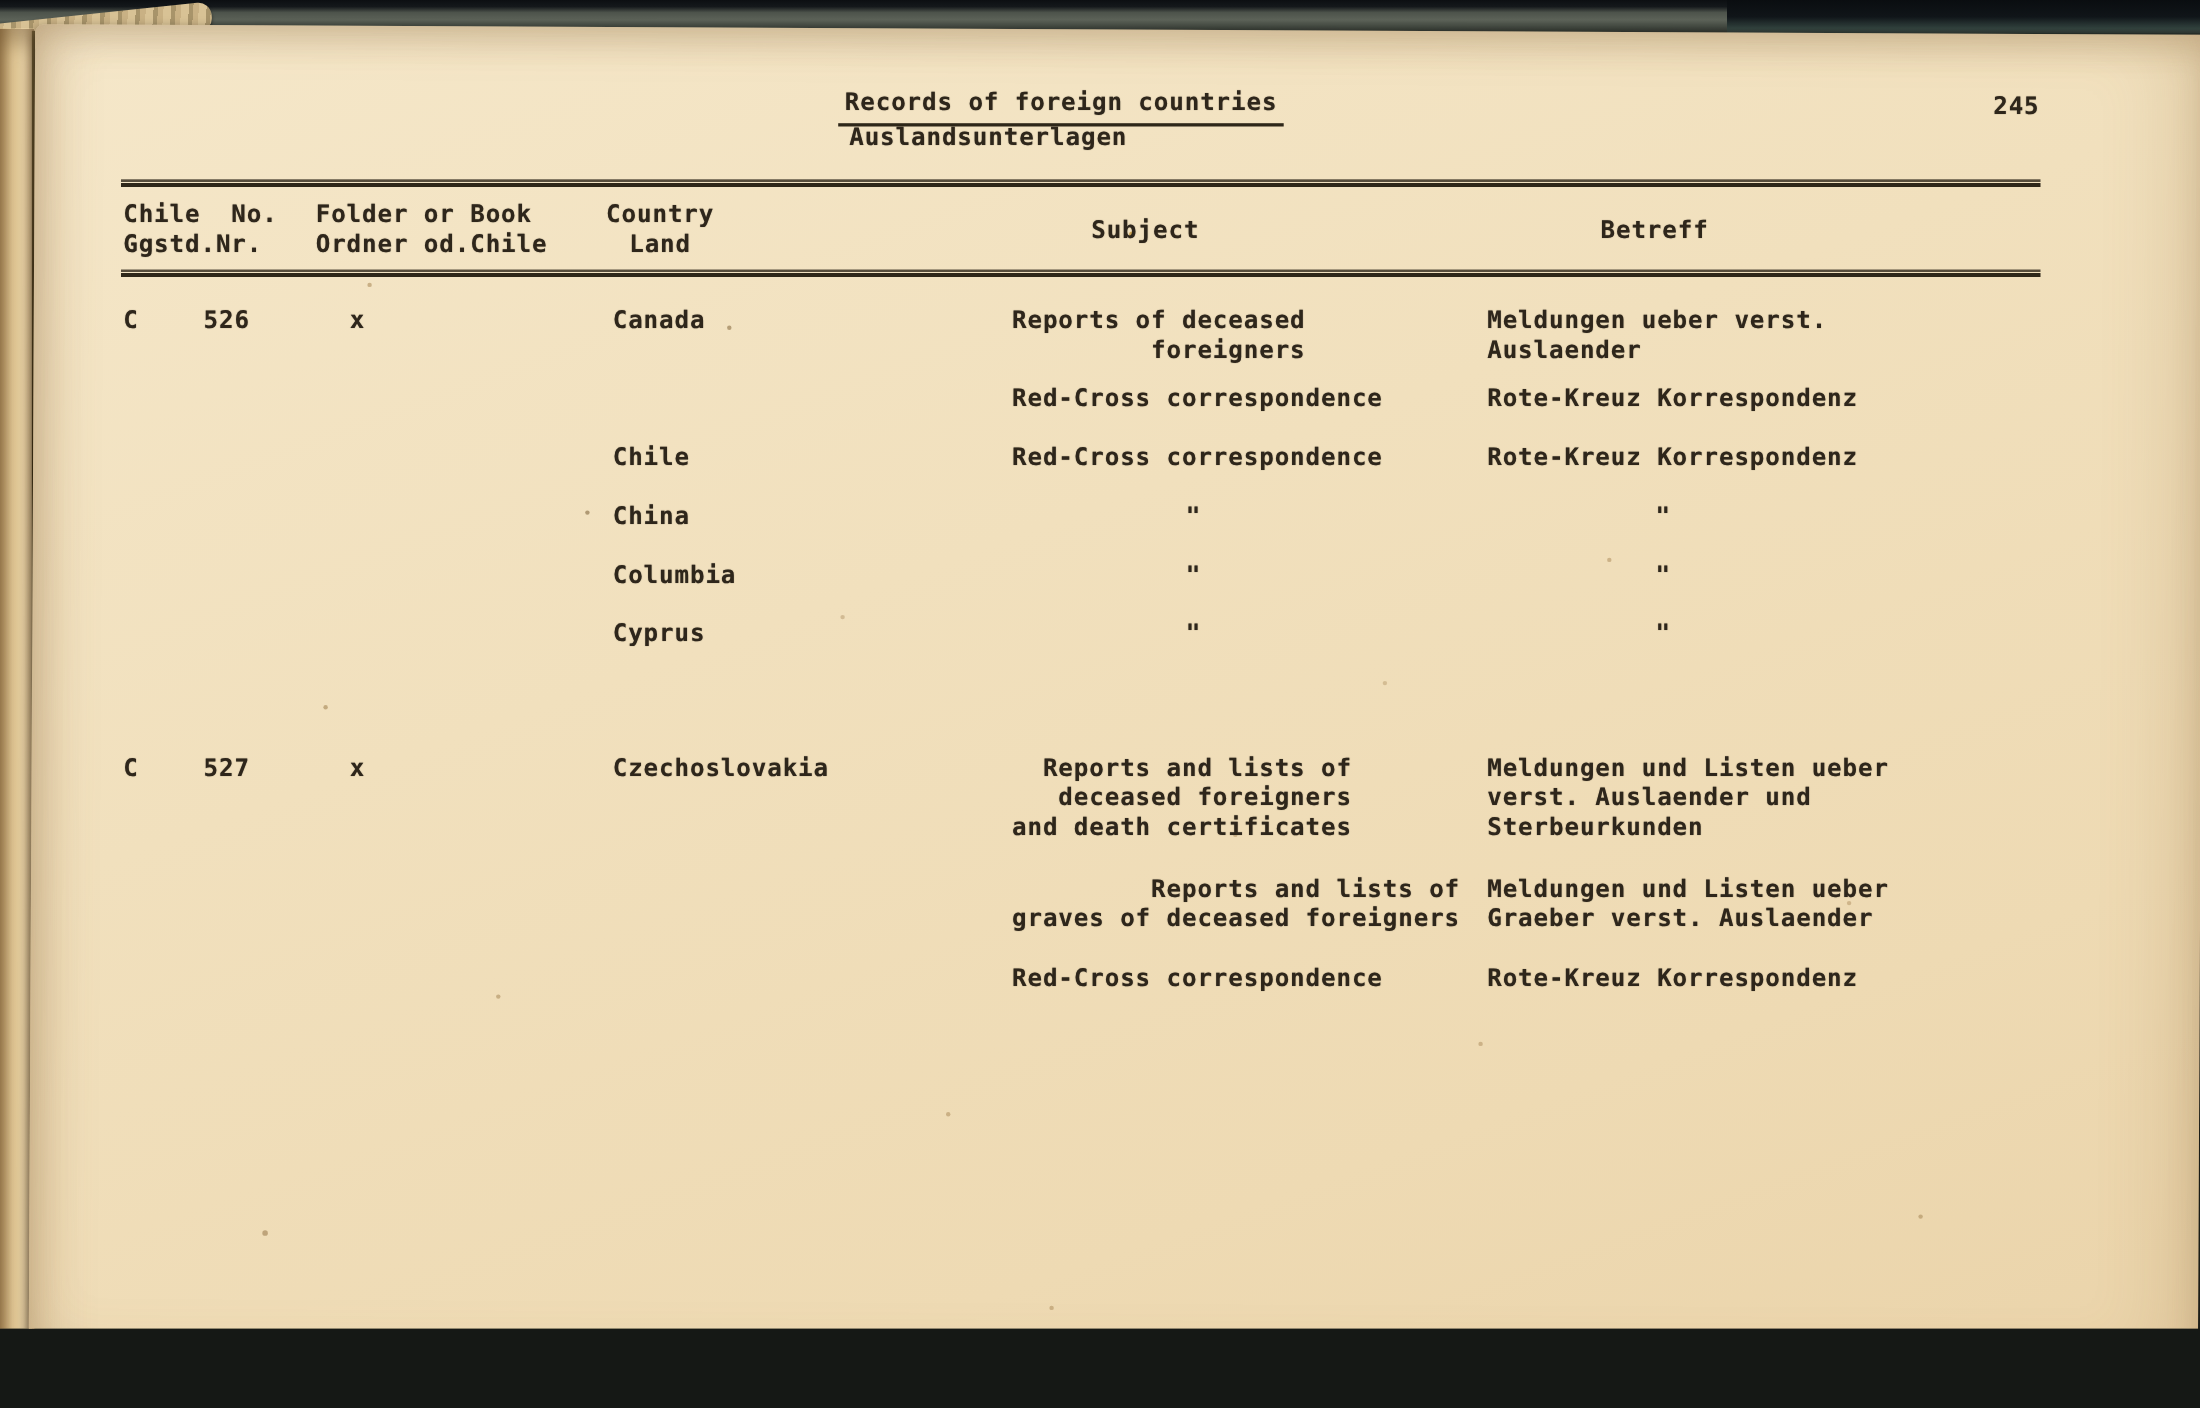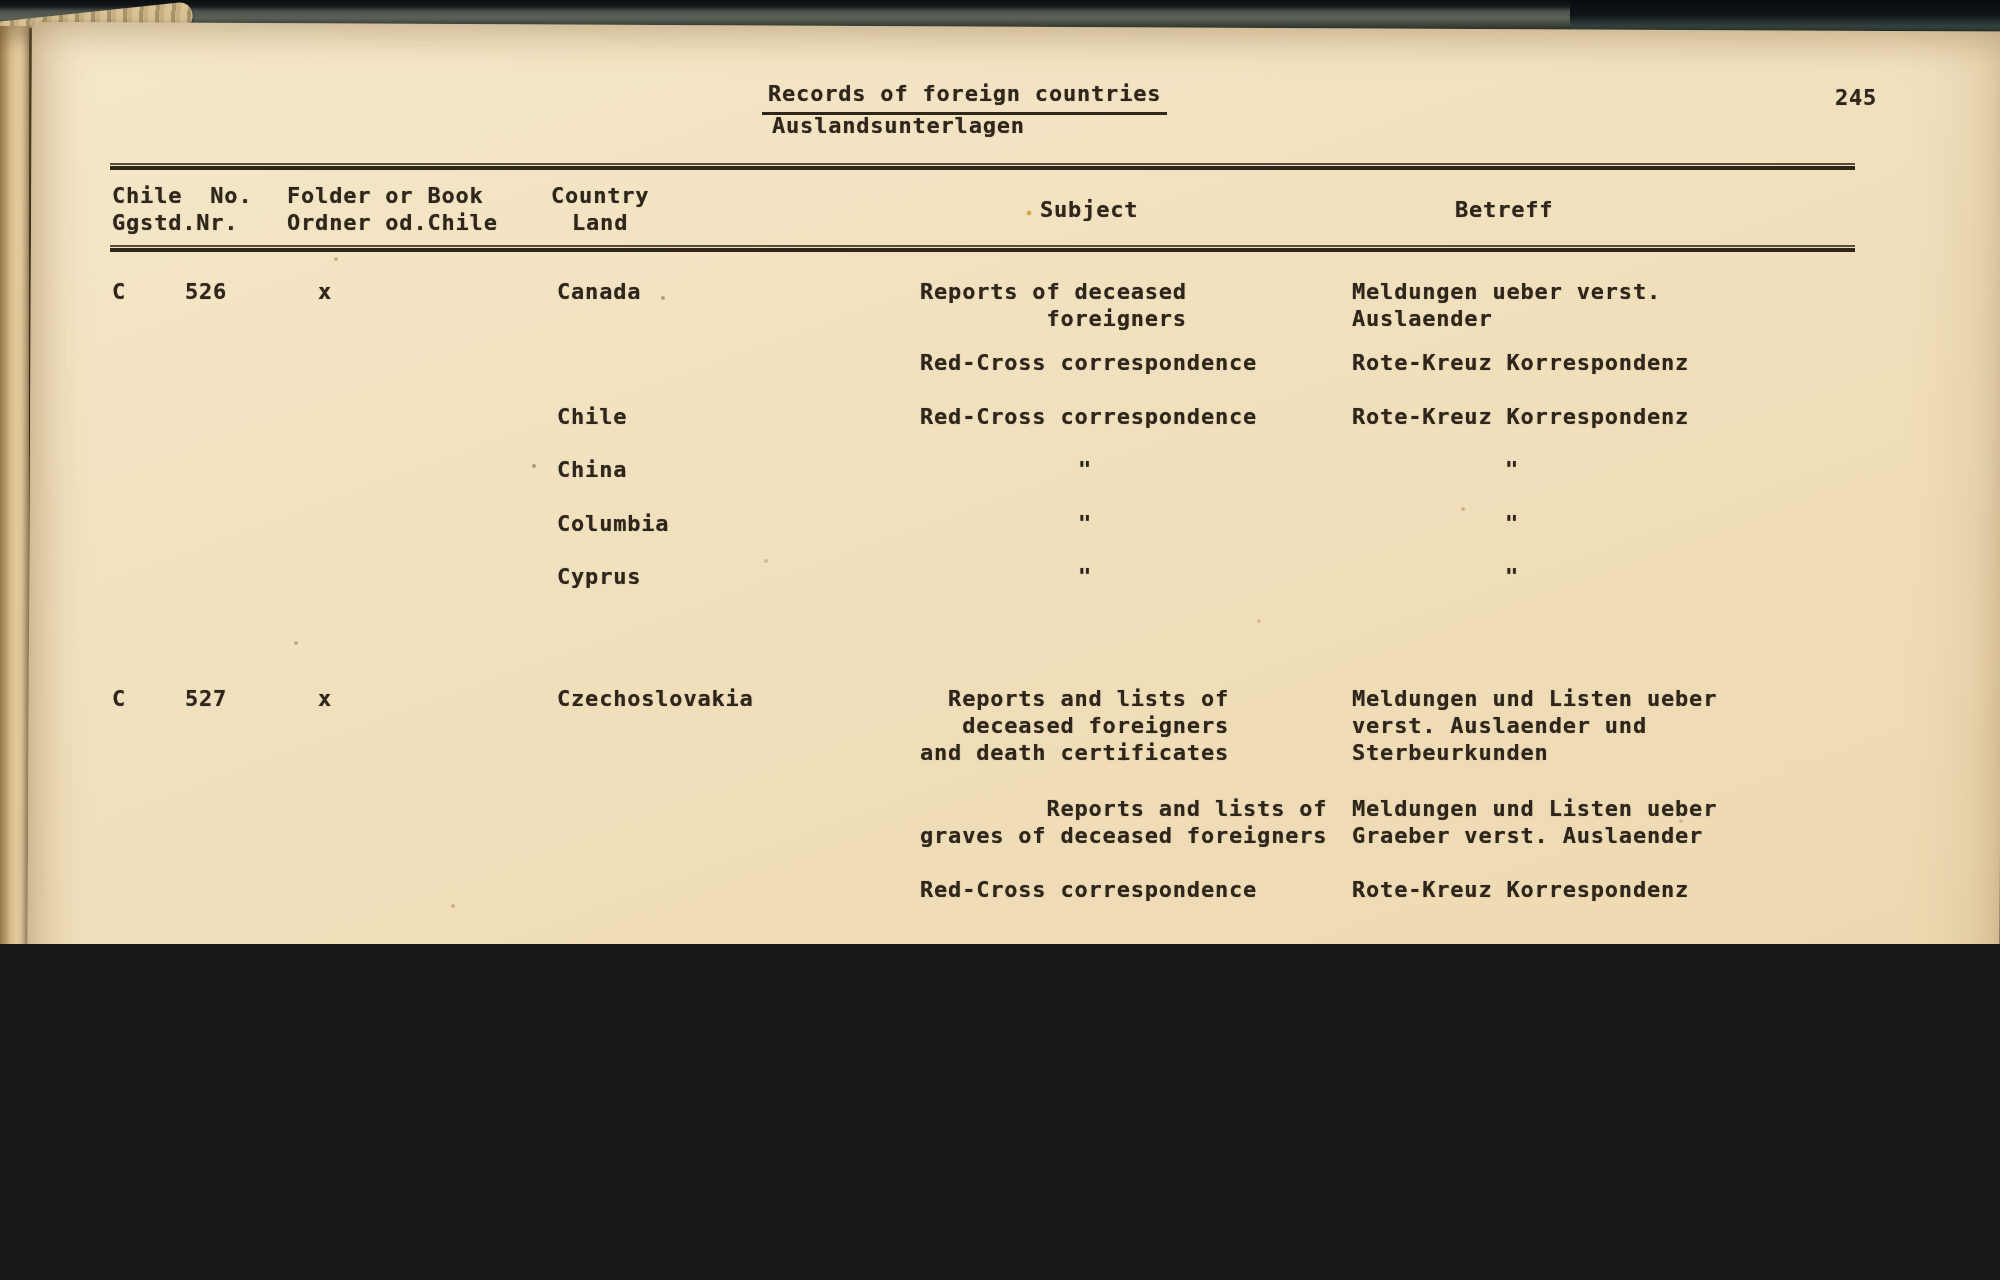--- a/index.html
+++ b/index.html
@@ -1,16 +1,16 @@
 <!DOCTYPE html>
 <html><head>
 <meta charset="utf-8">
 <style>
   html,body{margin:0;padding:0;background:#151815;}
-  .stage{position:relative;width:2000px;height:944px;overflow:hidden;
+  .stage{position:relative;width:2000px;height:1208px;overflow:hidden;
          background:#23261f;font-family:"DejaVu Sans Mono","Liberation Mono",monospace;}
 
   
   .top-band{position:absolute;left:0;top:0;width:2000px;height:30px;
     background:linear-gradient(180deg,#0c0f12 0%,#14181b 20%,#4d534b 38%,#5c6258 60%,#41473f 82%,#2e322b 100%);}
   .top-band-right{position:absolute;right:0;top:0;width:430px;height:34px;
     background:linear-gradient(180deg,#0a0d10 0%,#101519 45%,#31413d 75%,rgba(40,50,46,0) 100%);}
   .cord{position:absolute;left:-12px;top:12px;width:205px;height:26px;transform:rotate(-6deg);
     border-radius:12px;
     background:repeating-linear-gradient(100deg,#d8c295 0 7px,#a8946a 7px 11px,#c9b184 11px 16px);
@@ -43,32 +43,32 @@
       1680px 820px 0 1px rgba(150,112,60,.35), 240px 1120px 0 1.5px rgba(130,96,48,.45),
       955px 1188px 0 1px rgba(150,112,60,.4), 1745px 1105px 0 1px rgba(140,104,52,.4),
       1258px 620px 0 1px rgba(150,112,60,.3), 765px 560px 0 1px rgba(140,104,52,.3);}
 
   
   .tw{position:absolute;color:#2e261b;font-size:22px;line-height:27px;font-weight:bold;
       letter-spacing:.8px;white-space:pre;text-shadow:0 0 1px rgba(46,38,27,.55);}
 
   .title{top:80px;left:762px;padding:0 6px 5px 6px;border-bottom:3px solid #2e2719;}
   .subtitle{top:112px;left:772px;}
-  .page-number{top:84px;left:1812px;margin-left:23px;}
+  .page-number{top:84px;left:1812px;}
 
   
   .rule{position:absolute;left:110px;width:1745px;height:8px;
     background:linear-gradient(180deg,rgba(48,40,27,.8) 0 2px,rgba(0,0,0,0) 2px 3px,#2e2719 3px 7px,rgba(0,0,0,0) 7px);}
   .rule-top{top:163px;}
   .rule-mid{top:245px;}
 
   
   .h-top{top:182px;} .h-bot{top:209px;} .h-mid{top:196px;}
   .hl-item{left:112px;} .hl-folder{left:287px;} .hl-country{left:551px;} .hl-land{left:572px;}
-  .hl-subject{left:1040px;} .hl-betreff{left:1455px;}
+  .hl-subject{left:992px;} .hl-betreff{left:1455px;}
 
   .row{position:absolute;left:0;top:0;width:2000px;height:0;overflow:visible;}
   .cell{position:absolute;}
   .c-item{left:112px;} .c-no{left:185px;} .c-folder{left:318px;}
   .c-country{left:557px;} .c-subject{left:920px;text-align:right;} .c-betreff{left:1352px;}
   .ditto.c-subject{left:1078px;} .ditto.c-betreff{left:1505px;}
   .r0 .cell{top:278px;} .r1 .cell{top:349px;} .r2 .cell{top:403px;}
   .r3 .cell{top:456px;} .r4 .cell{top:510px;} .r5 .cell{top:563px;}
   .r6 .cell{top:685px;} .r7 .cell{top:795px;} .r8 .cell{top:876px;}
 </style>

